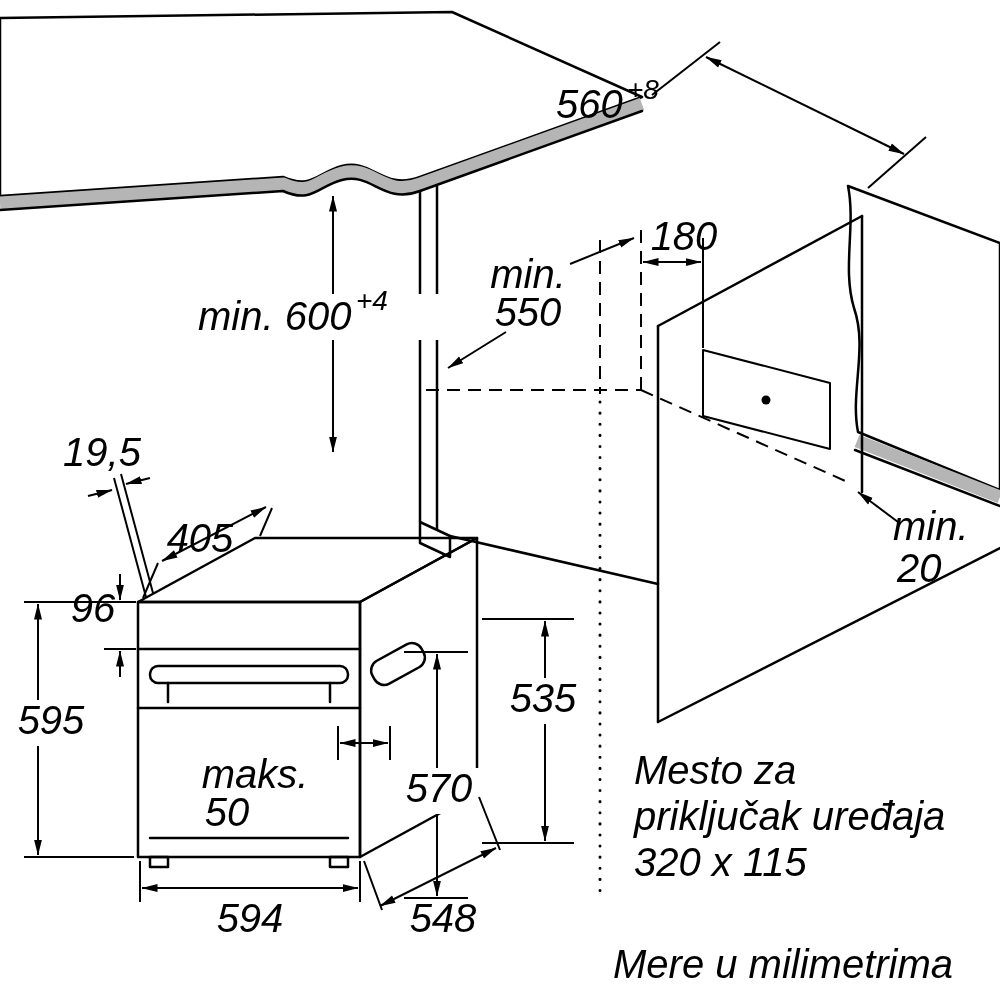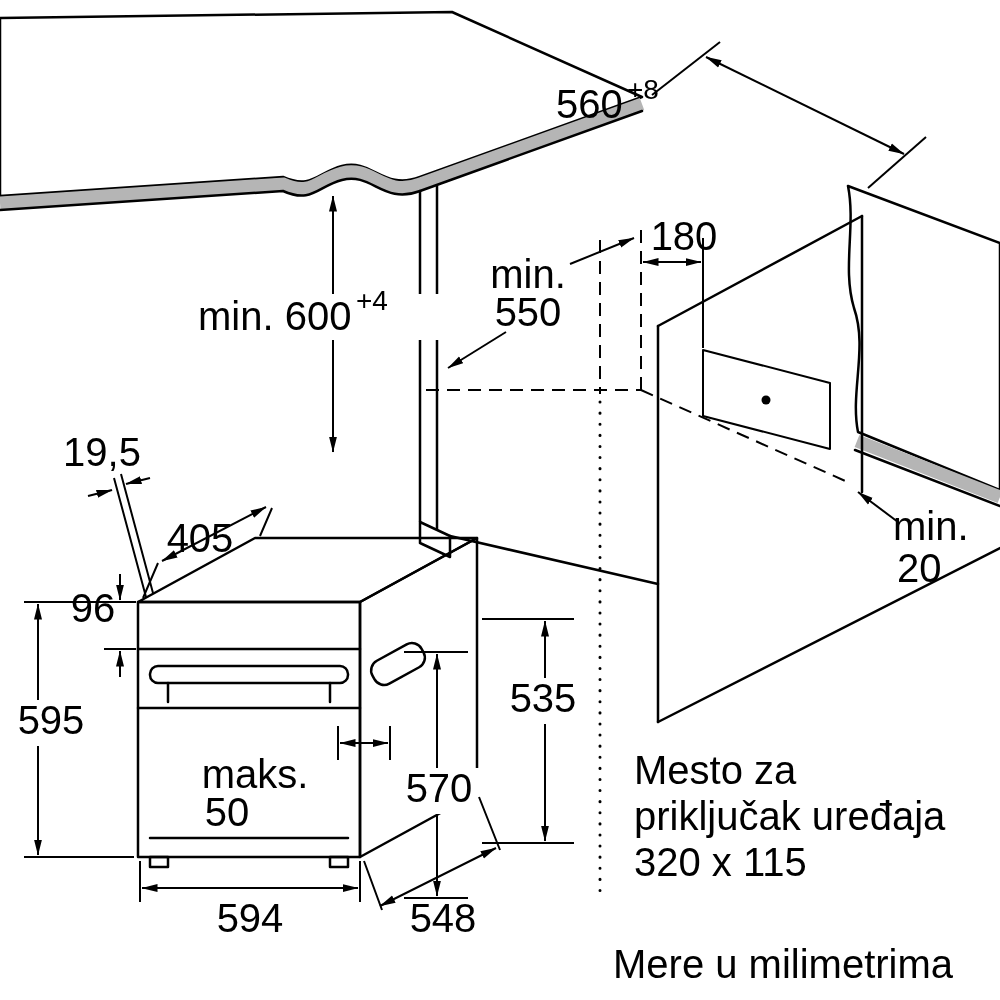--- a/index.html
+++ b/index.html
@@ -1,16 +1,16 @@
 <!DOCTYPE html>
 <html><head>
 <meta charset="utf-8">
 <style>
   html,body{margin:0;padding:0;background:#fff;}
-  .stage{position:relative;width:1000px;height:1000px;background:#fff;overflow:hidden;}
+  .stage{position:relative;width:1000px;height:1000px;background:#fff;overflow:hidden;font-style:italic;}
   svg{display:block;}
   svg text{font-family:"Liberation Sans","DejaVu Sans",sans-serif;font-size:40px;fill:#000;}
   svg text.sup{font-size:28px;}
   .o{fill:none;stroke:#000;stroke-width:2.5;stroke-linejoin:round;stroke-linecap:round;}
   .d{fill:none;stroke:#000;stroke-width:2;stroke-linejoin:round;}
   .dsh{stroke-dasharray:13 8;}
   .dt{fill:none;stroke:#000;stroke-width:3;stroke-dasharray:0.1 11;stroke-linecap:round;}
   .band{fill:none;stroke-width:13;}
   .dim2{marker-start:url(#ar);marker-end:url(#ar);}
   .lead{marker-end:url(#ar);}

